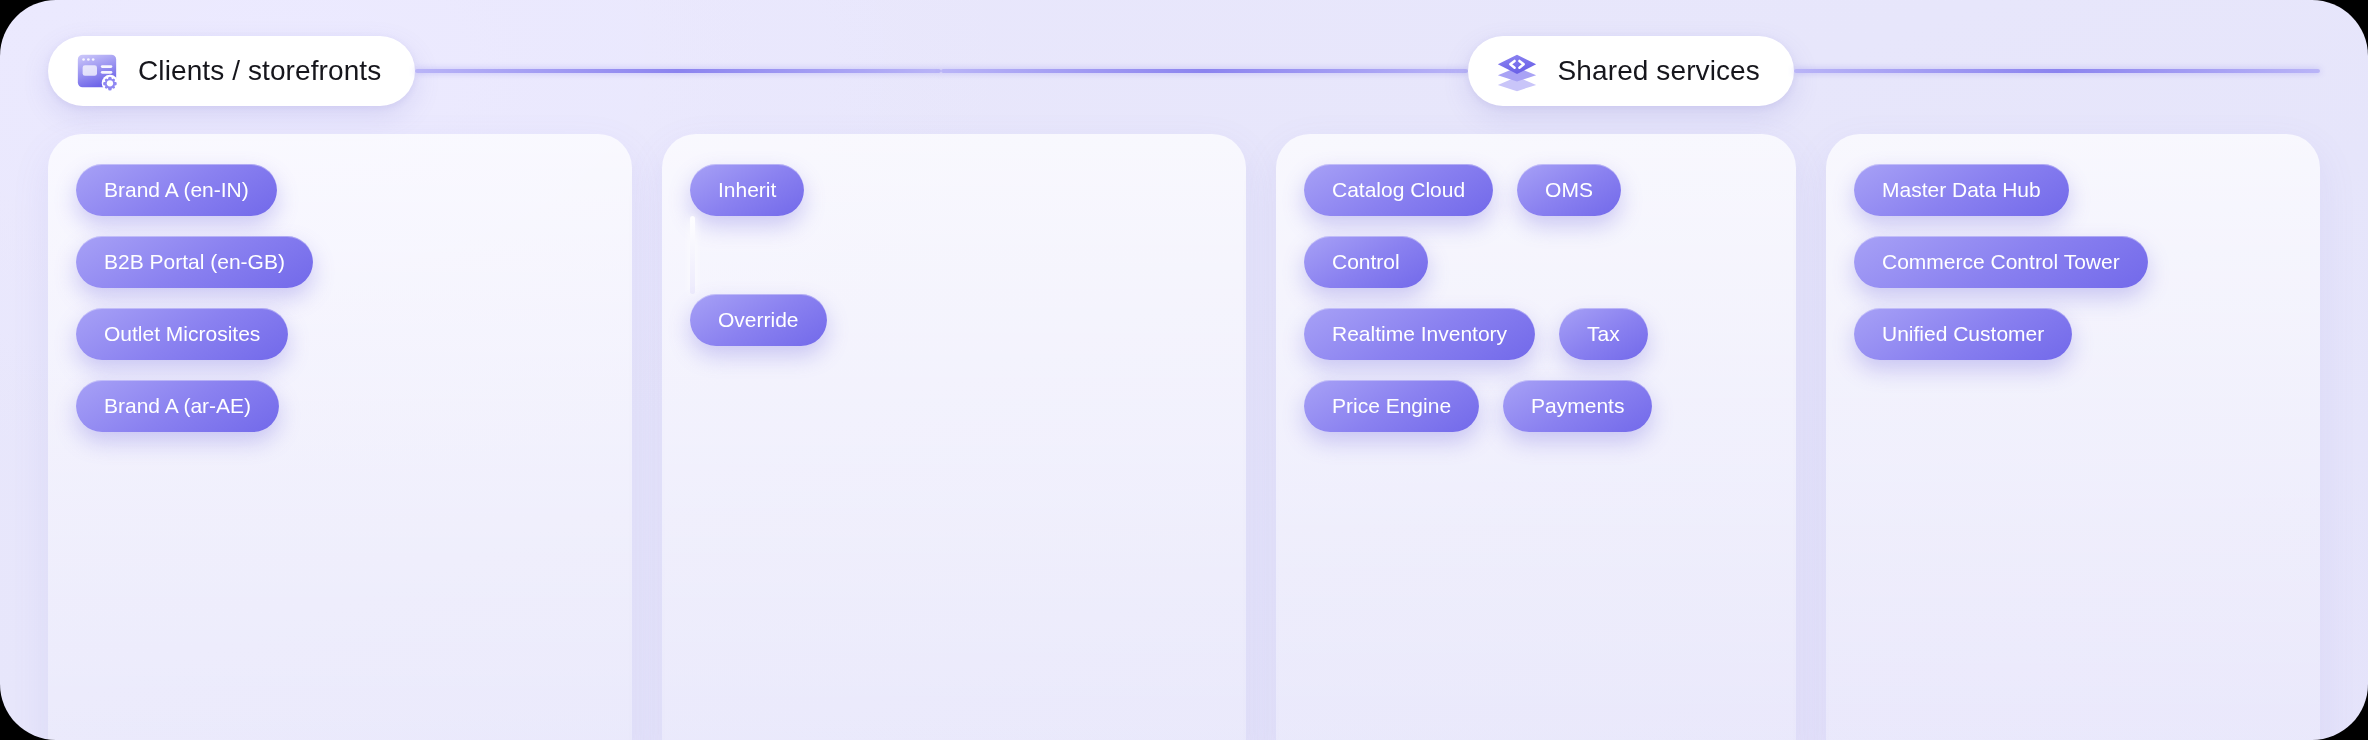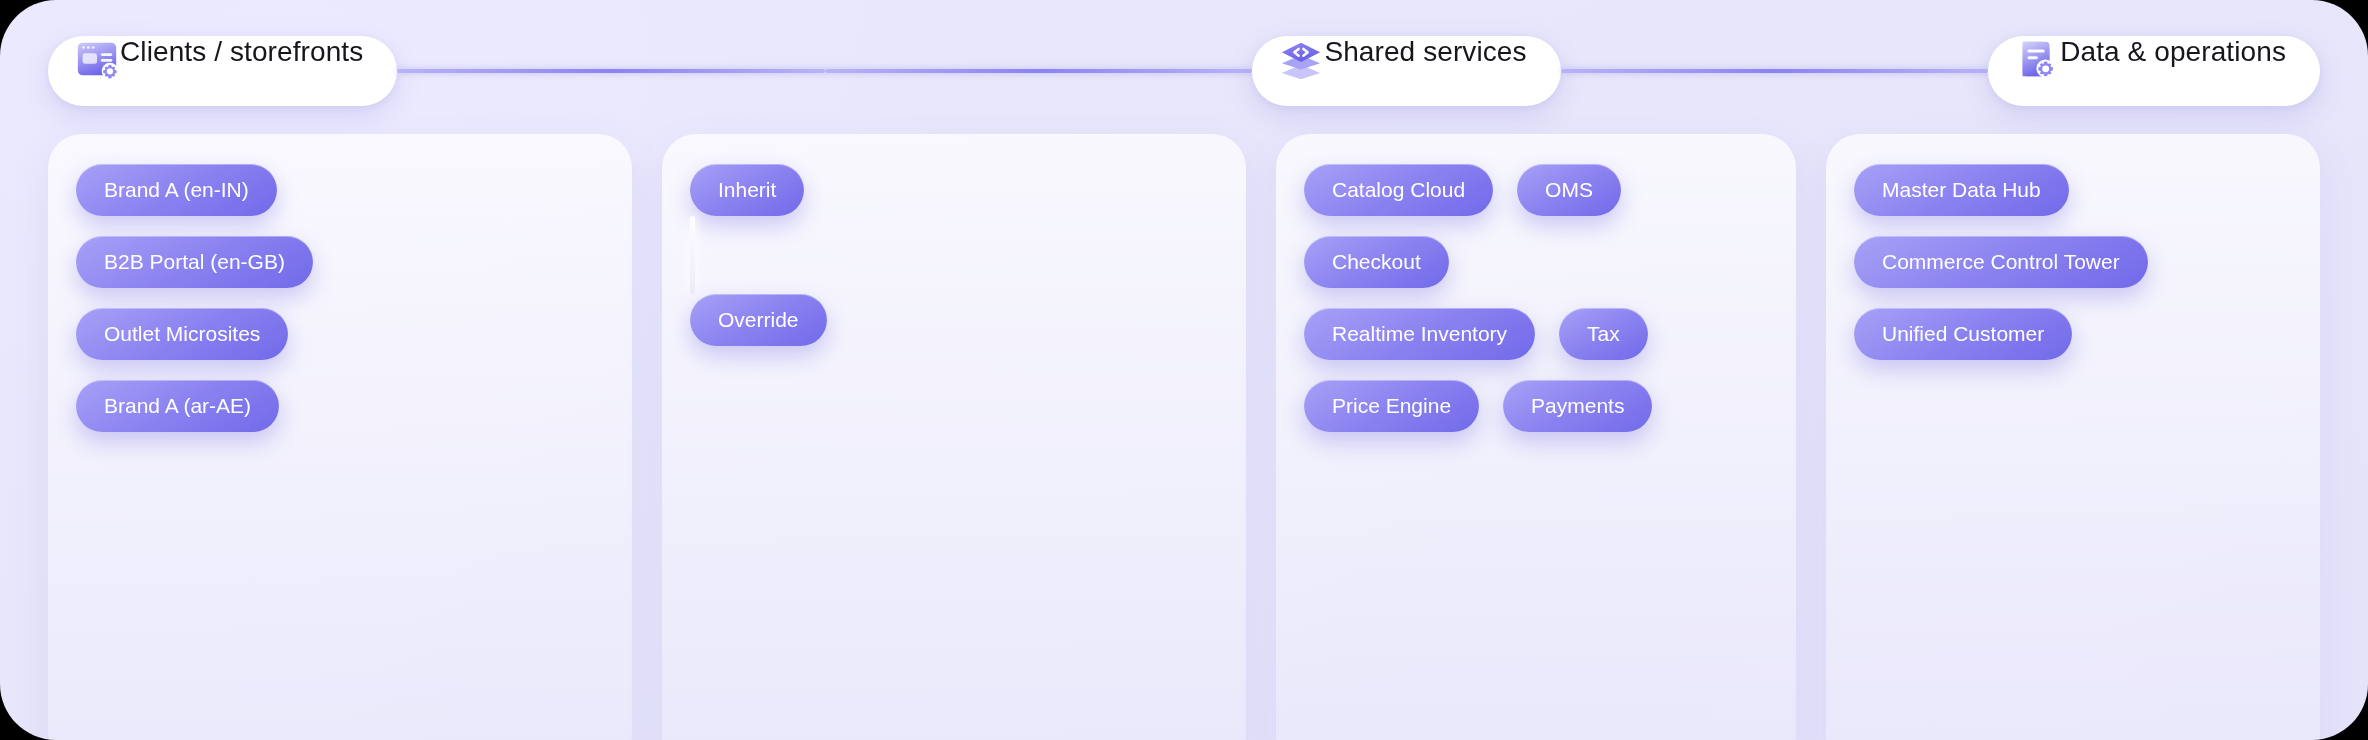--- a/index.html
+++ b/index.html
@@ -45,21 +45,22 @@
     min-width: 10px;
     border-radius: 2px;
     background: linear-gradient(90deg, #b9b4f7 0%, #8b83ef 50%, #b9b4f7 100%);
     box-shadow: 0 0 6px rgba(139,131,239,0.45);
   }
 
   .pill {
     flex: 0 0 auto;
     height: 70px;
     display: flex;
-    align-items: flex-start;
+    align-items: center;
+    gap: 18px;
     padding: 0 34px 0 26px;
     border-radius: 999px;
     background: #ffffff;
     box-shadow:
       0 10px 26px rgba(115,105,200,0.17),
       0 2px 6px rgba(115,105,200,0.10);
     white-space: nowrap;
   }
   .pill-label {
     font-size: 28px;
@@ -187,40 +188,20 @@
         <path d="M24 20 L44 28.5 L24 35 L4 28.5 Z" fill="#a9a3f5"></path>
         <path d="M24 7 L44 17 L24 27 L4 17 Z" fill="url(#gC)"></path>
         <path d="M21.5 13.5 L17 17 L21.5 20.5" fill="none" stroke="#ffffff" stroke-width="2.6" stroke-linecap="round" stroke-linejoin="round"></path>
         <path d="M26.5 13.5 L31 17 L26.5 20.5" fill="none" stroke="#ffffff" stroke-width="2.6" stroke-linecap="round" stroke-linejoin="round"></path>
       </svg>
       <span class="pill-label">Shared services</span>
     </div>
 
     <div class="connector"></div>
 
-    <div class="pill">
-      <svg class="pill-icon" viewBox="0 0 48 48">
-        <defs>
-          <linearGradient id="gD" x1="0" y1="0" x2="0.35" y2="1">
-            <stop offset="0%" stop-color="#d5d2fb"></stop>
-              <stop offset="100%" stop-color="#6f66e9"></stop>
-          </linearGradient>
-        </defs>
-        <path d="M9 6h20l8 8v28H9z" rx="3" fill="url(#gD)"></path>
-        <rect x="9" y="6" width="28" height="36" rx="4" fill="url(#gD)"></rect>
-        <rect x="14" y="14" width="18" height="3.2" rx="1.6" fill="#ffffff" opacity="0.95"></rect>
-        <rect x="14" y="21" width="11" height="3.2" rx="1.6" fill="#ffffff" opacity="0.95"></rect>
-        <g transform="translate(25,25)">
-          <circle cx="8" cy="9" r="9.6" fill="#ffffff"></circle>
-          <path d="M8 1.6 L9.6 1.9 L10.3 4.3 L12.5 3.4 L13.9 4.8 L13 7 L15.4 7.7 L15.7 9.3 L15.4 10.9 L13 11.6 L13.9 13.8 L12.5 15.2 L10.3 14.3 L9.6 16.7 L8 17 L6.4 16.7 L5.7 14.3 L3.5 15.2 L2.1 13.8 L3 11.6 L0.6 10.9 L0.3 9.3 L0.6 7.7 L3 7 L2.1 4.8 L3.5 3.4 L5.7 4.3 L6.4 1.9 Z" fill="#8f87f2"></path>
-          <circle cx="8" cy="9.3" r="3.6" fill="#ffffff"></circle>
-        </g>
-      </svg>
-      <span class="pill-label">Data &amp; operations</span>
-    </div>
 
   </div>
 
   <div class="panel-row">
 
     <div class="panel col1">
       <div class="chip-row">
         <span class="chip">Brand A (en-IN)</span>
       </div>
       <div class="chip-row">
@@ -241,21 +222,21 @@
         <span class="chip">Override</span>
       </div>
     </div>
 
     <div class="panel col3">
       <div class="chip-row">
         <span class="chip">Catalog Cloud</span>
         <span class="chip">OMS</span>
       </div>
       <div class="chip-row">
-        <span class="chip">Checkout</span>
+        <span class="chip">Control</span>
       </div>
       <div class="chip-row">
         <span class="chip">Realtime Inventory</span>
         <span class="chip">Tax</span>
       </div>
       <div class="chip-row">
         <span class="chip">Price Engine</span>
         <span class="chip">Payments</span>
       </div>
     </div>

